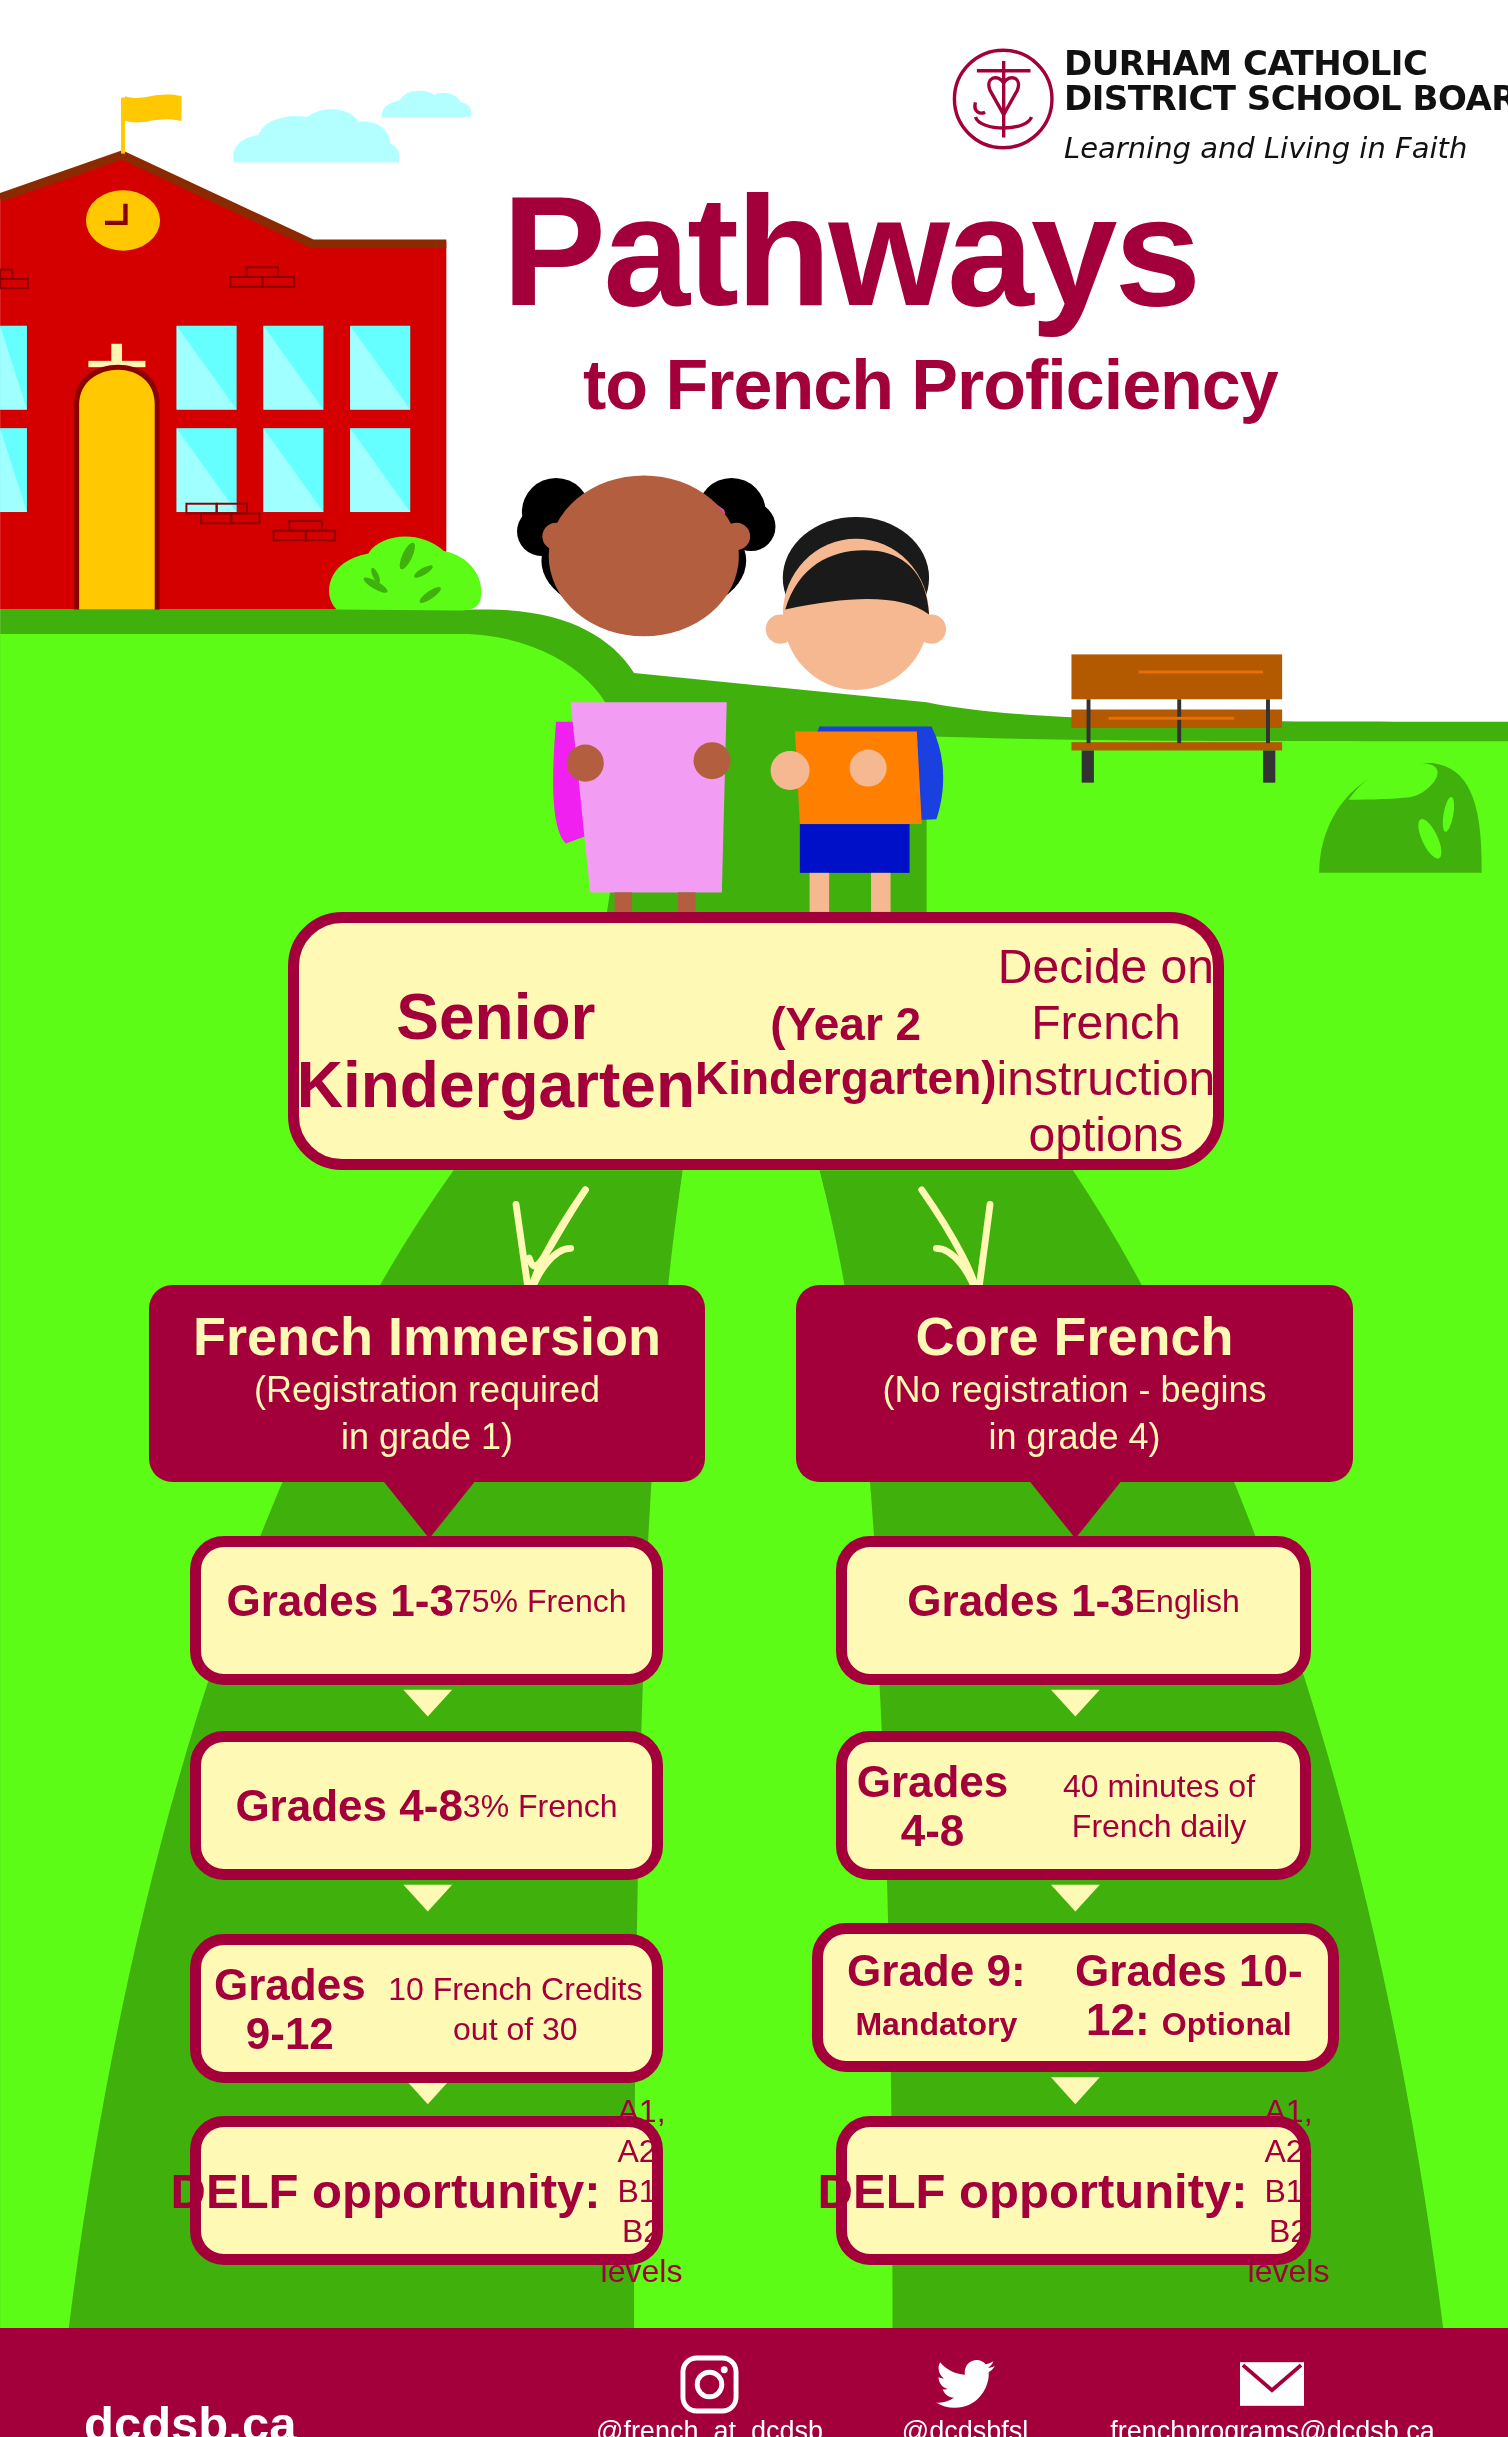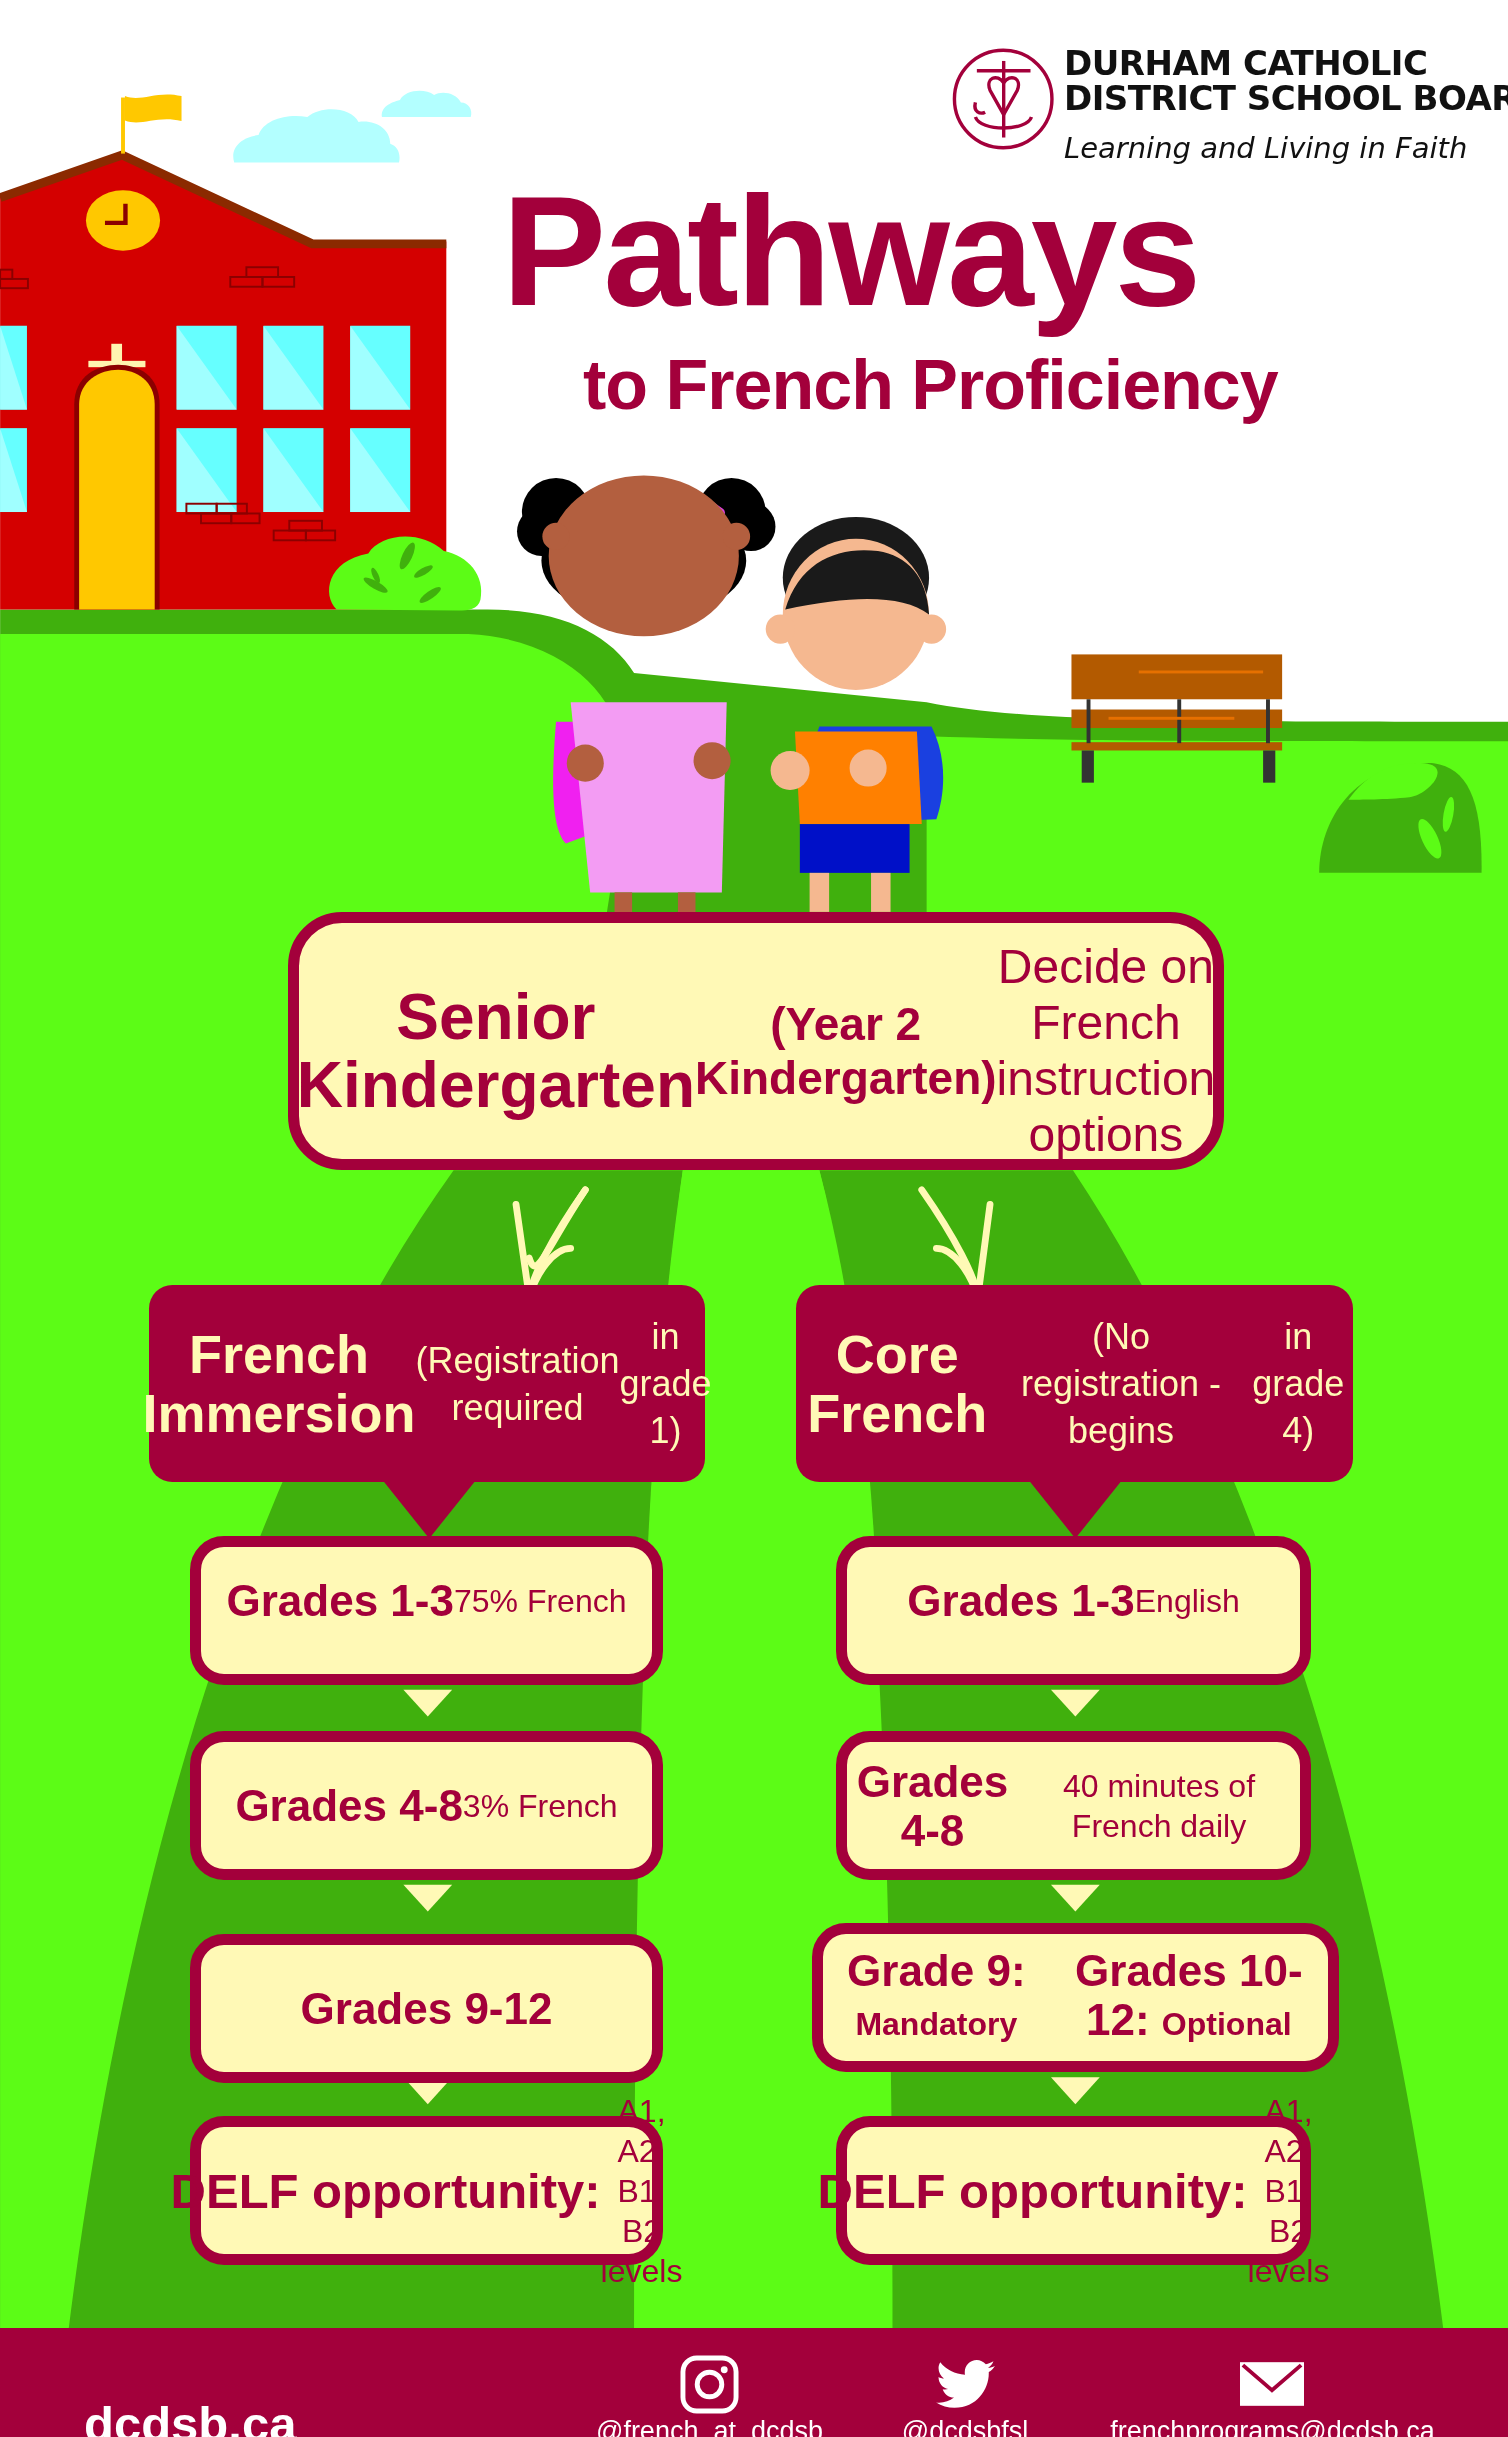--- a/index.html
+++ b/index.html
@@ -10,21 +10,21 @@
   .logo-l1, .logo-l2 { font-family:"DejaVu Sans", sans-serif; font-weight:bold; font-size:34px; line-height:35px; letter-spacing:-0.5px; white-space:nowrap; }
   .logo-l3 { font-family:"DejaVu Sans", sans-serif; font-style:italic; font-size:29px; line-height:36px; white-space:nowrap;margin-top:14px; }
   
   .title-main { position:absolute; left:502px; top:173px; font-weight:bold; font-size:156px; line-height:156px; color:#a3003b; letter-spacing:-2.9px; white-space:nowrap; }
   .title-sub { position:absolute; left:583px; top:341px; font-weight:bold; font-size:70px; line-height:88px; color:#a3003b; letter-spacing:-1px; white-space:nowrap; }
   
   .cream-box { position:absolute; box-sizing:border-box; background:#fff9b6; border:11.7px solid #a3003b; border-radius:34px; text-align:center; color:#a3003b; display:flex; flex-direction:row; justify-content:center; align-items:center; }
   .sk-title { font-weight:bold; font-size:64px; line-height:68px; }
   .sk-sub { font-weight:bold; font-size:46px; line-height:54px; }
   .sk-desc { font-size:48px; line-height:56px; }
-  .head-box { position:absolute; box-sizing:border-box; background:#a3003b; border-radius:23.4px; text-align:center; color:#fff9b6; display:flex; flex-direction:row; justify-content:center; align-items:center; }
+  .head-box { position:absolute; box-sizing:border-box; background:#a3003b; border-radius:23.4px; text-align:center; color:#fff9b6; display:flex; flex-direction:column; justify-content:center; align-items:center; }
   .head-title { font-weight:bold; font-size:54px; line-height:59px; }
   .head-sub { font-size:36px; line-height:47px; }
   .step-title { font-weight:bold; font-size:44px; line-height:49px; }
   .step-desc { font-size:32px; line-height:40px; }
   .step-inline-small { font-weight:bold; font-size:32px; }
   .delf-title { font-weight:bold; font-size:49px; line-height:54px; white-space:nowrap; }
   
   .footer { position:absolute; left:0; top:2328px; width:1509px; height:157px; background:#a3003b; }
   .footer-site { position:absolute; left:84px; top:68px; font-weight:bold; font-size:49px; color:#ffffff; }
   .footer-item { position:absolute; top:0; height:157px; text-align:center; color:#ffffff; }
@@ -241,20 +241,21 @@
 <div class="cream-box" style="left:190px; top:1536px; width:473px; height:149px; padding-bottom:19.5px;">
   <div class="step-title">Grades 1-3</div>
   <div class="step-desc">75% French</div>
 </div>
 <div class="cream-box" style="left:190px; top:1731px; width:473px; height:149px;">
   <div class="step-title">Grades 4-8</div>
   <div class="step-desc">3% French</div>
 </div>
 <div class="cream-box" style="left:190px; top:1923px; width:473px; height:149px;margin-top:11px;">
   <div class="step-title">Grades 9-12</div>
+  <div class="step-desc">10 French Credits out of 30</div>
 </div>
 <div class="cream-box" style="left:190px; top:2116px; width:473px; height:149px;">
   <div class="delf-title">DELF opportunity:</div>
   <div class="step-desc">A1, A2, B1, B2 levels</div>
 </div>
 
 <div class="cream-box" style="left:836px; top:1536px; width:475px; height:149px; padding-bottom:19.5px;">
   <div class="step-title">Grades 1-3</div>
   <div class="step-desc">English</div>
 </div>

